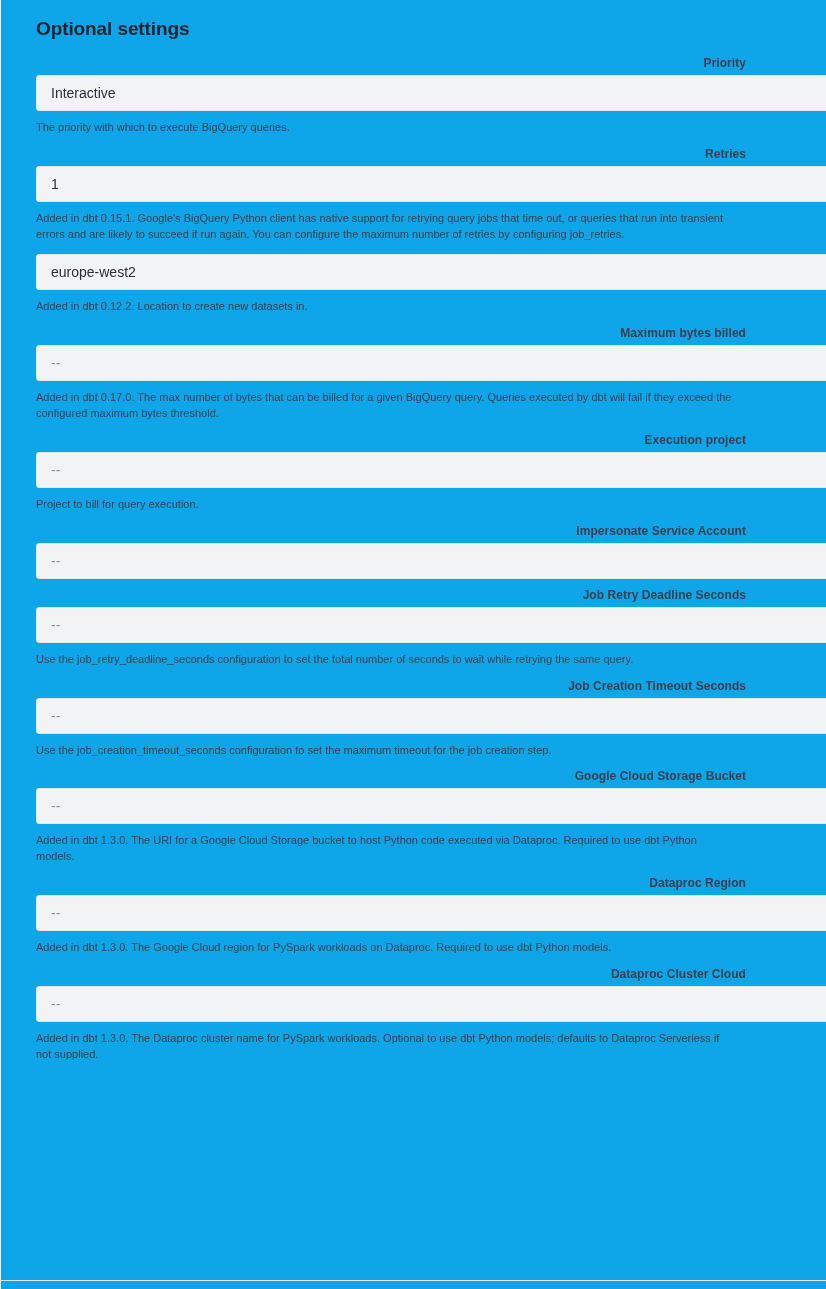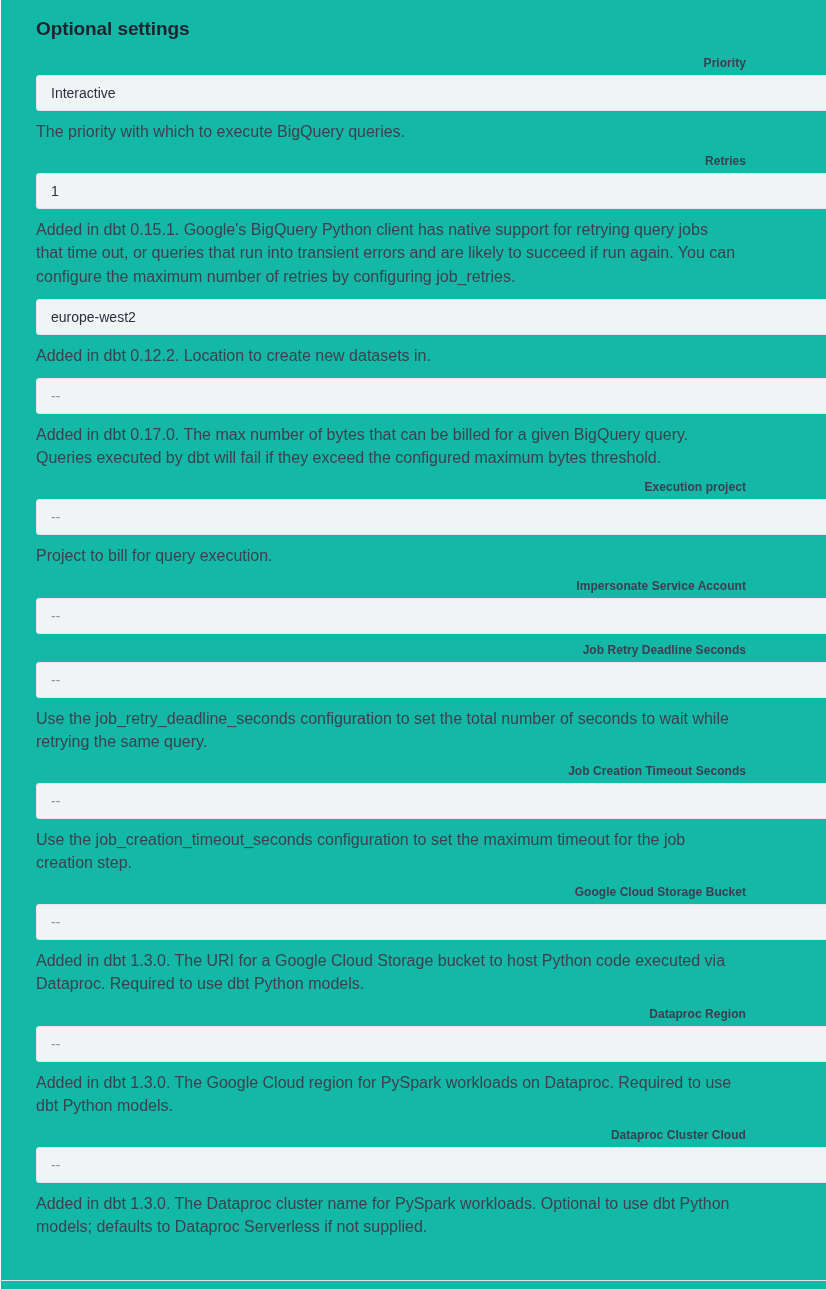--- a/index.html
+++ b/index.html
@@ -12,21 +12,21 @@
     min-height: 1289px;
     font-family: "Liberation Sans", sans-serif;
     color: #262a38;
     -webkit-font-smoothing: antialiased;
   }
   .page {
     position: relative;
     width: 826px;
     min-height: 1289px;
     box-sizing: border-box;
-    background: #14b8a6;
+    background: #0ea5e9;
   }
   .content {
     padding: 10px 36px 0 36px;
     width: 710px;
     box-sizing: content-box;
   }
   .section-title {
     font-size: 19px;
     font-weight: bold;
     color: #1f2330;
@@ -55,21 +55,21 @@
     align-items: center;
     padding: 0 14px;
     font-size: 14px;
     color: #2b2f3d;
     margin-bottom: 9px;
   }
   .field-input.placeholder {
     color: #8d929f;
   }
   .field-help {
-    font-size: 16px;
+    font-size: 11px;
     line-height: 1.45;
     color: #3c4150;
     margin: 0 0 11px 0;
     max-width: 700px;
   }
   .field.no-help .field-input {
     margin-bottom: 9px;
   }
   .divider {
     position: absolute;
@@ -104,20 +104,21 @@
         <div class="field">
           <div class="field-label">Retries</div>
           <div class="field-input">1</div>
           <p class="field-help">Added in dbt 0.15.1. Google's BigQuery Python client has native support for retrying query jobs that time out, or queries that run into transient errors and are likely to succeed if run again. You can configure the maximum number of retries by configuring job_retries.</p>
         </div>
         <div class="field">
           <div class="field-input">europe-west2</div>
           <p class="field-help">Added in dbt 0.12.2. Location to create new datasets in.</p>
         </div>
         <div class="field">
+          <div class="field-label">Maximum bytes billed</div>
           <div class="field-input placeholder">--</div>
           <p class="field-help">Added in dbt 0.17.0. The max number of bytes that can be billed for a given BigQuery query. Queries executed by dbt will fail if they exceed the configured maximum bytes threshold.</p>
         </div>
         <div class="field">
           <div class="field-label">Execution project</div>
           <div class="field-input placeholder">--</div>
           <p class="field-help">Project to bill for query execution.</p>
         </div>
         <div class="field no-help">
           <div class="field-label">Impersonate Service Account</div>

